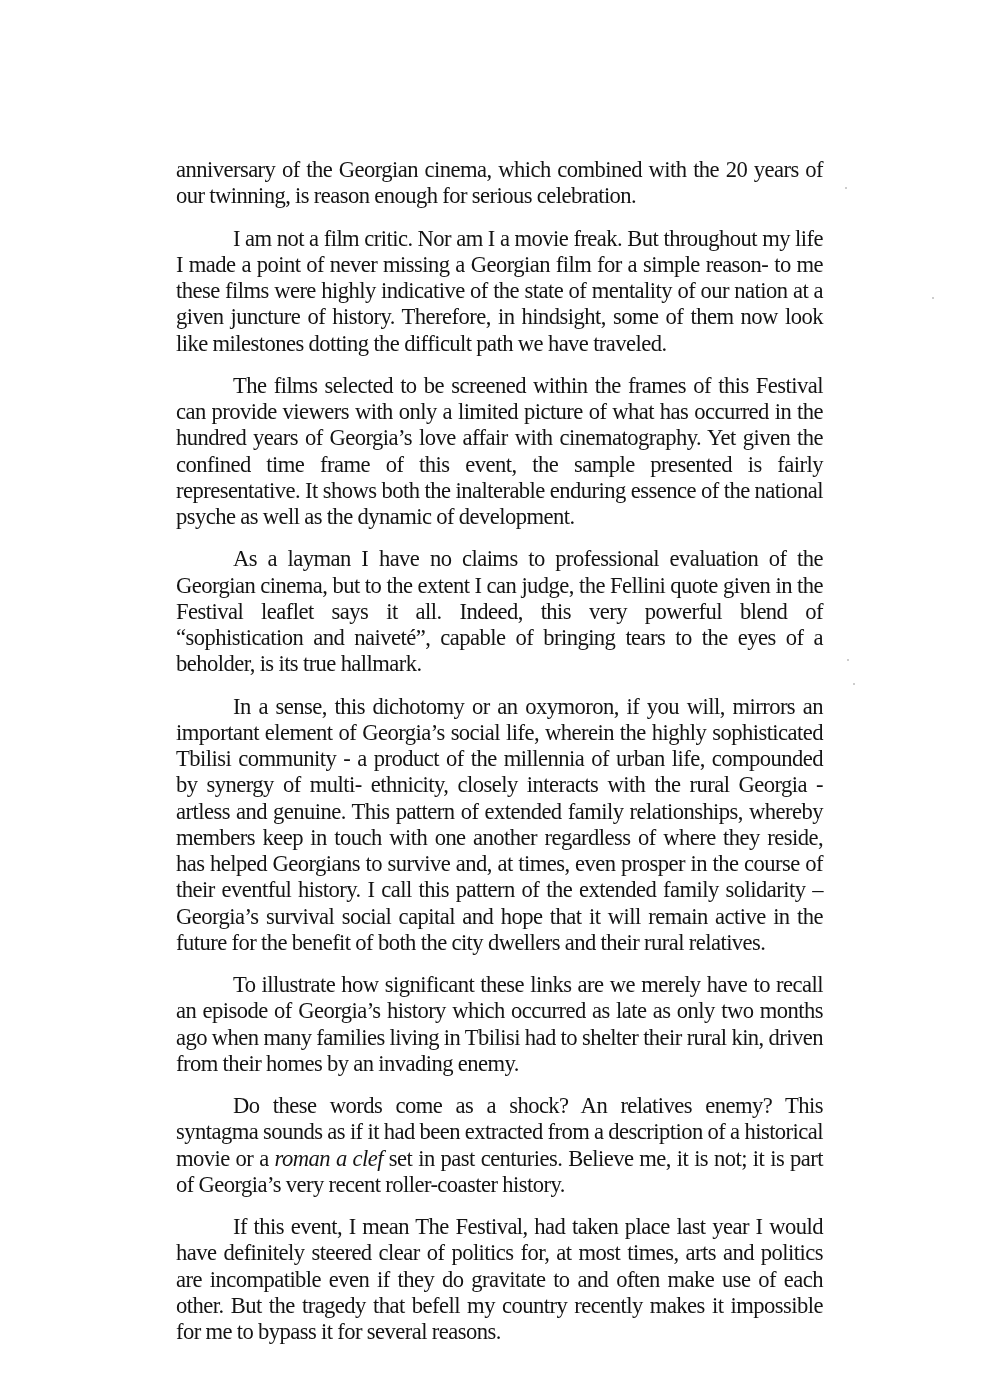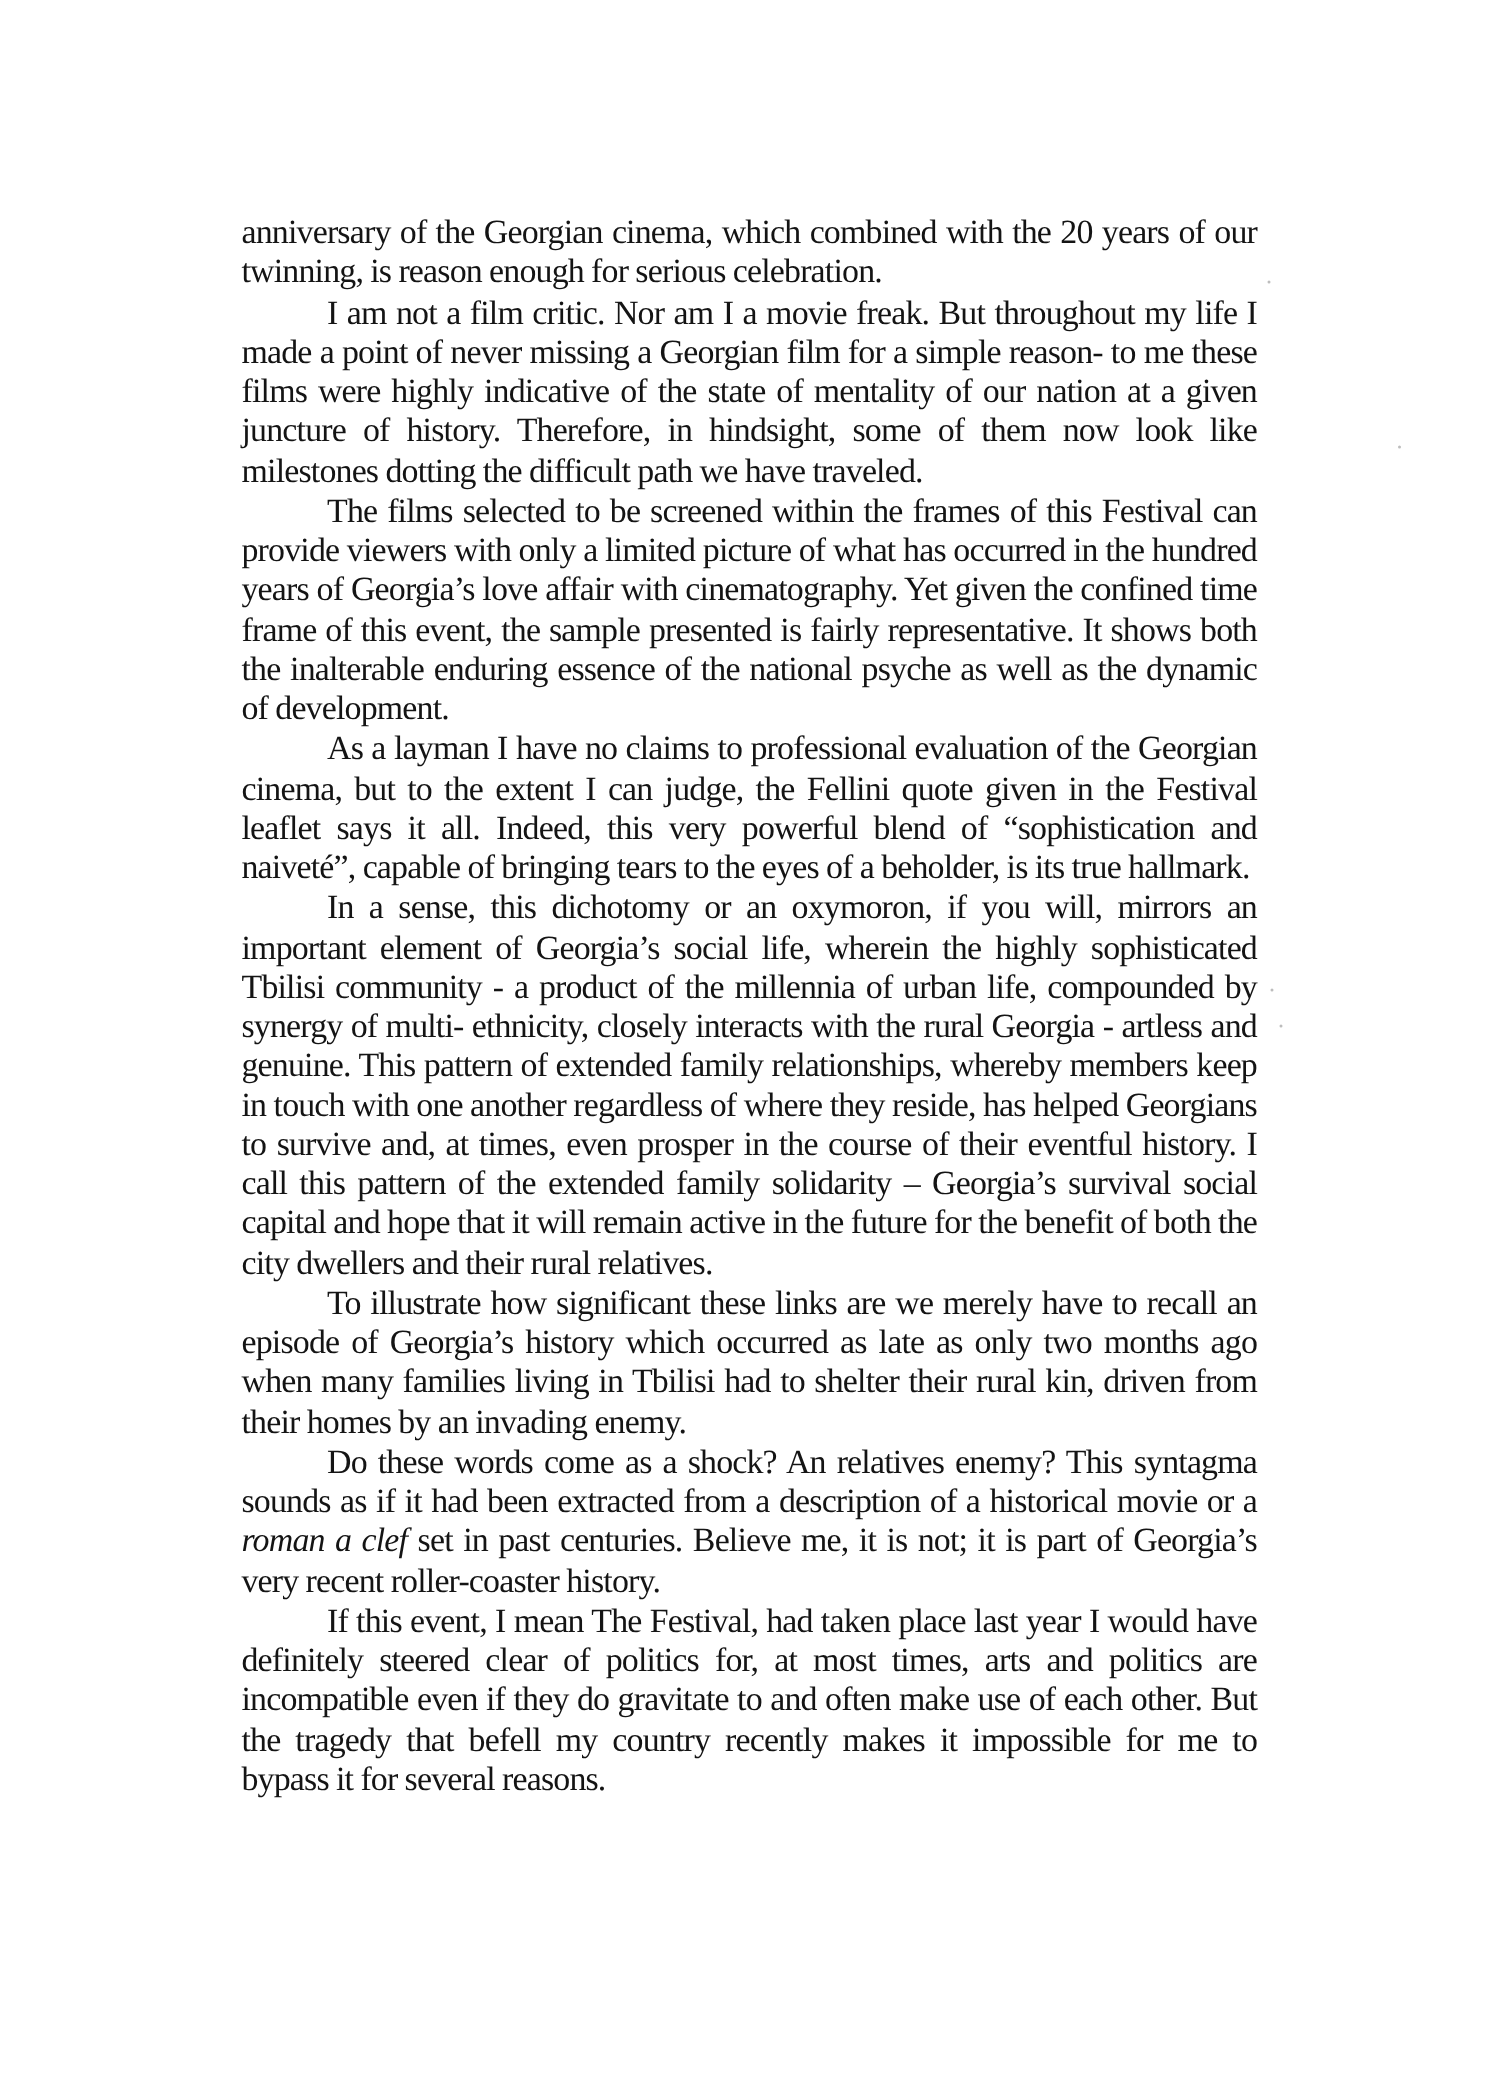--- a/index.html
+++ b/index.html
@@ -10,21 +10,21 @@
     top: 141px;
     width: 679px;
     font-family: "Liberation Serif", "DejaVu Serif", serif;
     font-size: 22.6px;
     line-height: 26.25px;
     color: #141414;
     text-align: justify;
     letter-spacing: -0.55px;
     word-spacing: -0.3px;
   }
-  .page p { margin: 1px; padding: 0; }
+  .page p { margin: 16px; padding: 0; }
   .page p.indent { text-indent: 57px; }
   .page p.noindent { text-indent: 0; }
   .page em { font-style: italic; }
   .speck { position: absolute; width: 2px; height: 2px; border-radius: 1px; background: #bdbdbd; }
 </style>
 </head>
 <body>
 
 <div class="page">
   <p class="noindent">anniversary of the Georgian cinema, which combined with the 20 years of our twinning, is reason enough for serious celebration.</p>

